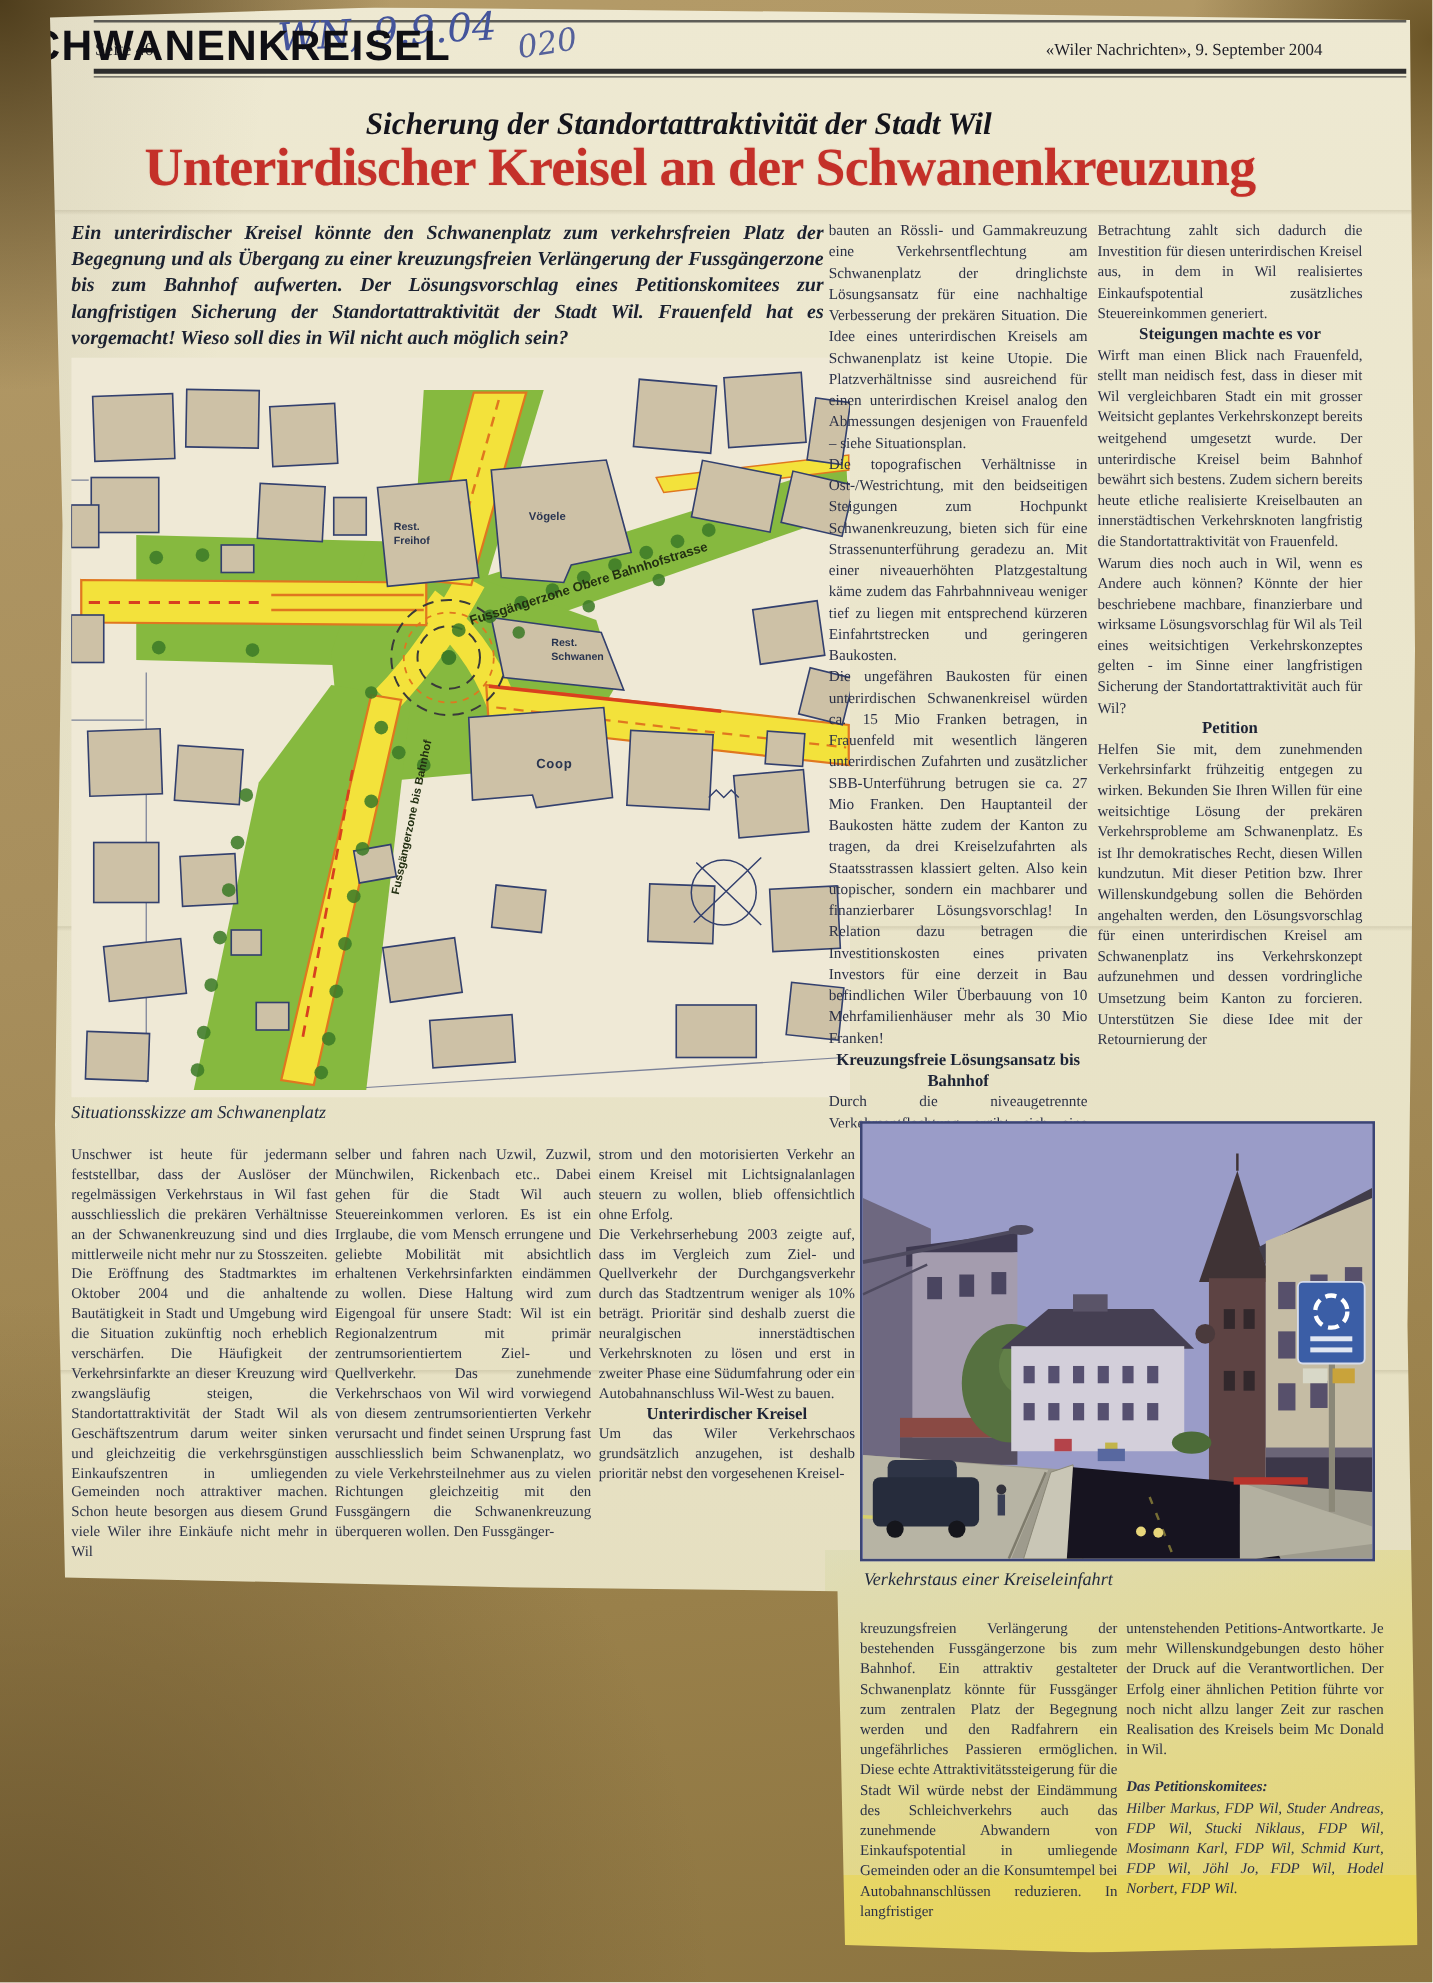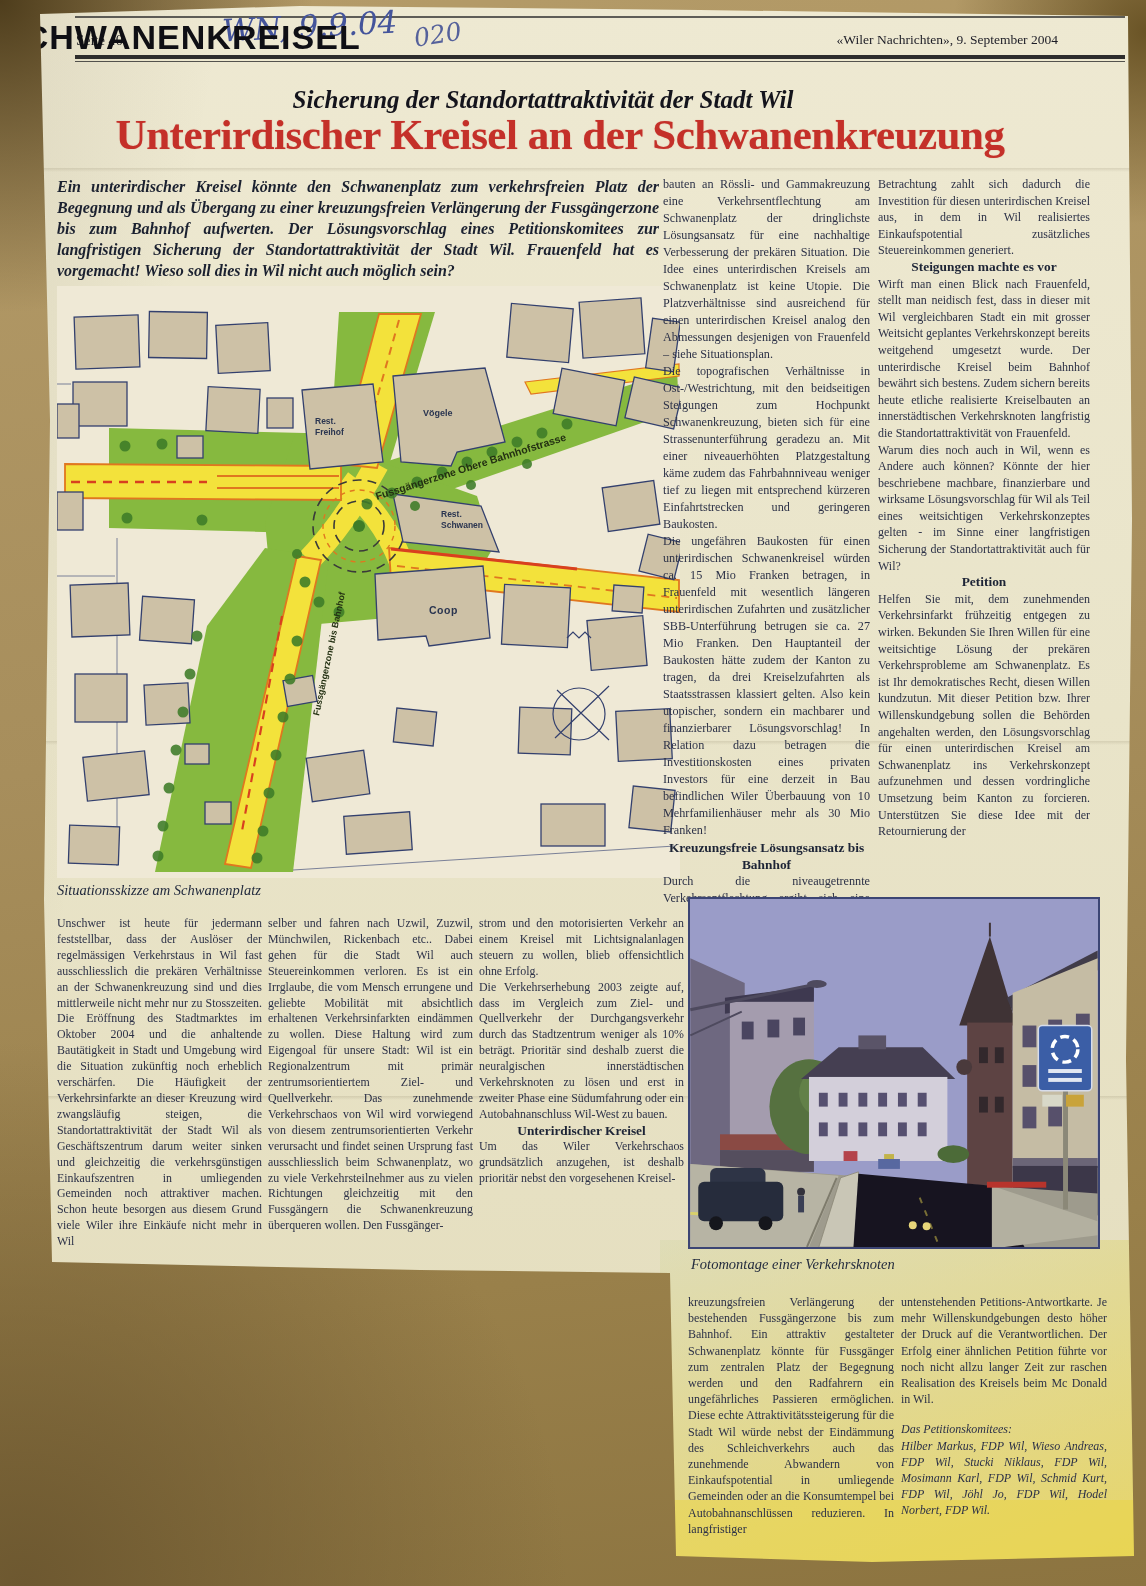--- a/index.html
+++ b/index.html
@@ -37,21 +37,21 @@
   
   .col{position:absolute;text-align:justify;color:#2c3147;overflow:hidden;}
   .col p{margin:0;}
   .col-mid{left:663px;top:176px;width:207px;height:726px;font-size:12.2px;line-height:17px;}
   .col-right{left:878px;top:176px;width:212px;height:726px;font-size:12px;line-height:16.6px;}
   .col-b{top:916px;height:350px;width:205px;font-size:11.9px;line-height:15.9px;}
   .col-b1{left:57px;} .col-b2{left:268px;} .col-b3{left:479px;}
   .col-e{top:1294px;height:288px;width:206px;font-size:12px;line-height:16.2px;}
   .col-e1{left:688px;} .col-e2{left:901px;}
   .subhead{margin:13px 0 10px;text-align:center;font-weight:bold;font-size:13.4px;color:#1d2436;}
-  .credit{font-style:italic;margin-top:14px !important;}
+  .credit{font-style:italic;margin-top:14px !important;font-weight:bold;}
   .credit-names{font-style:italic;}
   
   .map-wrap{position:absolute;left:57px;top:286px;width:623px;height:592px;}
   .caption{position:absolute;font-style:italic;font-size:14.5px;color:#232b3e;}
   .map-caption{left:57px;top:882px;}
   .photo-wrap{position:absolute;left:688px;top:897px;width:412px;height:352px;border:2px solid #3c4574;box-sizing:border-box;background:#9a9cc8;}
   .photo-caption{left:691px;top:1256px;}
   svg text{font-family:"Liberation Sans",sans-serif;}
 </style>
 </head>
@@ -347,25 +347,25 @@
           <rect x="109" y="300" width="6" height="17" fill="#3a3f55"></rect>
         </g>
         <g>
           <rect x="155" y="255" width="14" height="10" fill="#b4434a"></rect>
           <rect x="196" y="258" width="10" height="8" fill="#c2b44a"></rect>
           <rect x="190" y="263" width="22" height="10" fill="#5868a0"></rect>
           <ellipse cx="266" cy="258" rx="16" ry="9" fill="#4c6b38"></ellipse>
         </g>
       </svg>
     </div>
-    <div class="caption photo-caption">Fotomontage einer Verkehrsknoten</div>
+    <div class="caption photo-caption">Verkehrstaus einer Kreiseleinfahrt</div>
 
     <div class="col col-e col-e1">
       <p>kreuzungsfreien Verlängerung der bestehenden Fussgängerzone bis zum Bahnhof. Ein attraktiv gestalteter Schwanenplatz könnte für Fussgänger zum zentralen Platz der Begegnung werden und den Radfahrern ein ungefährliches Passieren ermöglichen. Diese echte Attraktivitätssteigerung für die Stadt Wil würde nebst der Eindämmung des Schleichverkehrs auch das zunehmende Abwandern von Einkaufspotential in umliegende Gemeinden oder an die Konsumtempel bei Autobahnanschlüssen reduzieren. In langfristiger</p>
     </div>
     <div class="col col-e col-e2">
       <p>untenstehenden Petitions-Antwortkarte. Je mehr Willenskundgebungen desto höher der Druck auf die Verantwortlichen. Der Erfolg einer ähnlichen Petition führte vor noch nicht allzu langer Zeit zur raschen Realisation des Kreisels beim Mc Donald in Wil.</p>
       <p class="credit">Das Petitionskomitees:</p>
-      <p class="credit-names">Hilber Markus, FDP Wil, Wieso Andreas, FDP Wil, Stucki Niklaus, FDP Wil, Mosimann Karl, FDP Wil, Schmid Kurt, FDP Wil, Jöhl Jo, FDP Wil, Hodel Norbert, FDP Wil.</p>
+      <p class="credit-names">Hilber Markus, FDP Wil, Studer Andreas, FDP Wil, Stucki Niklaus, FDP Wil, Mosimann Karl, FDP Wil, Schmid Kurt, FDP Wil, Jöhl Jo, FDP Wil, Hodel Norbert, FDP Wil.</p>
     </div>
 
   </div>
 </div>
 
 </body></html>

